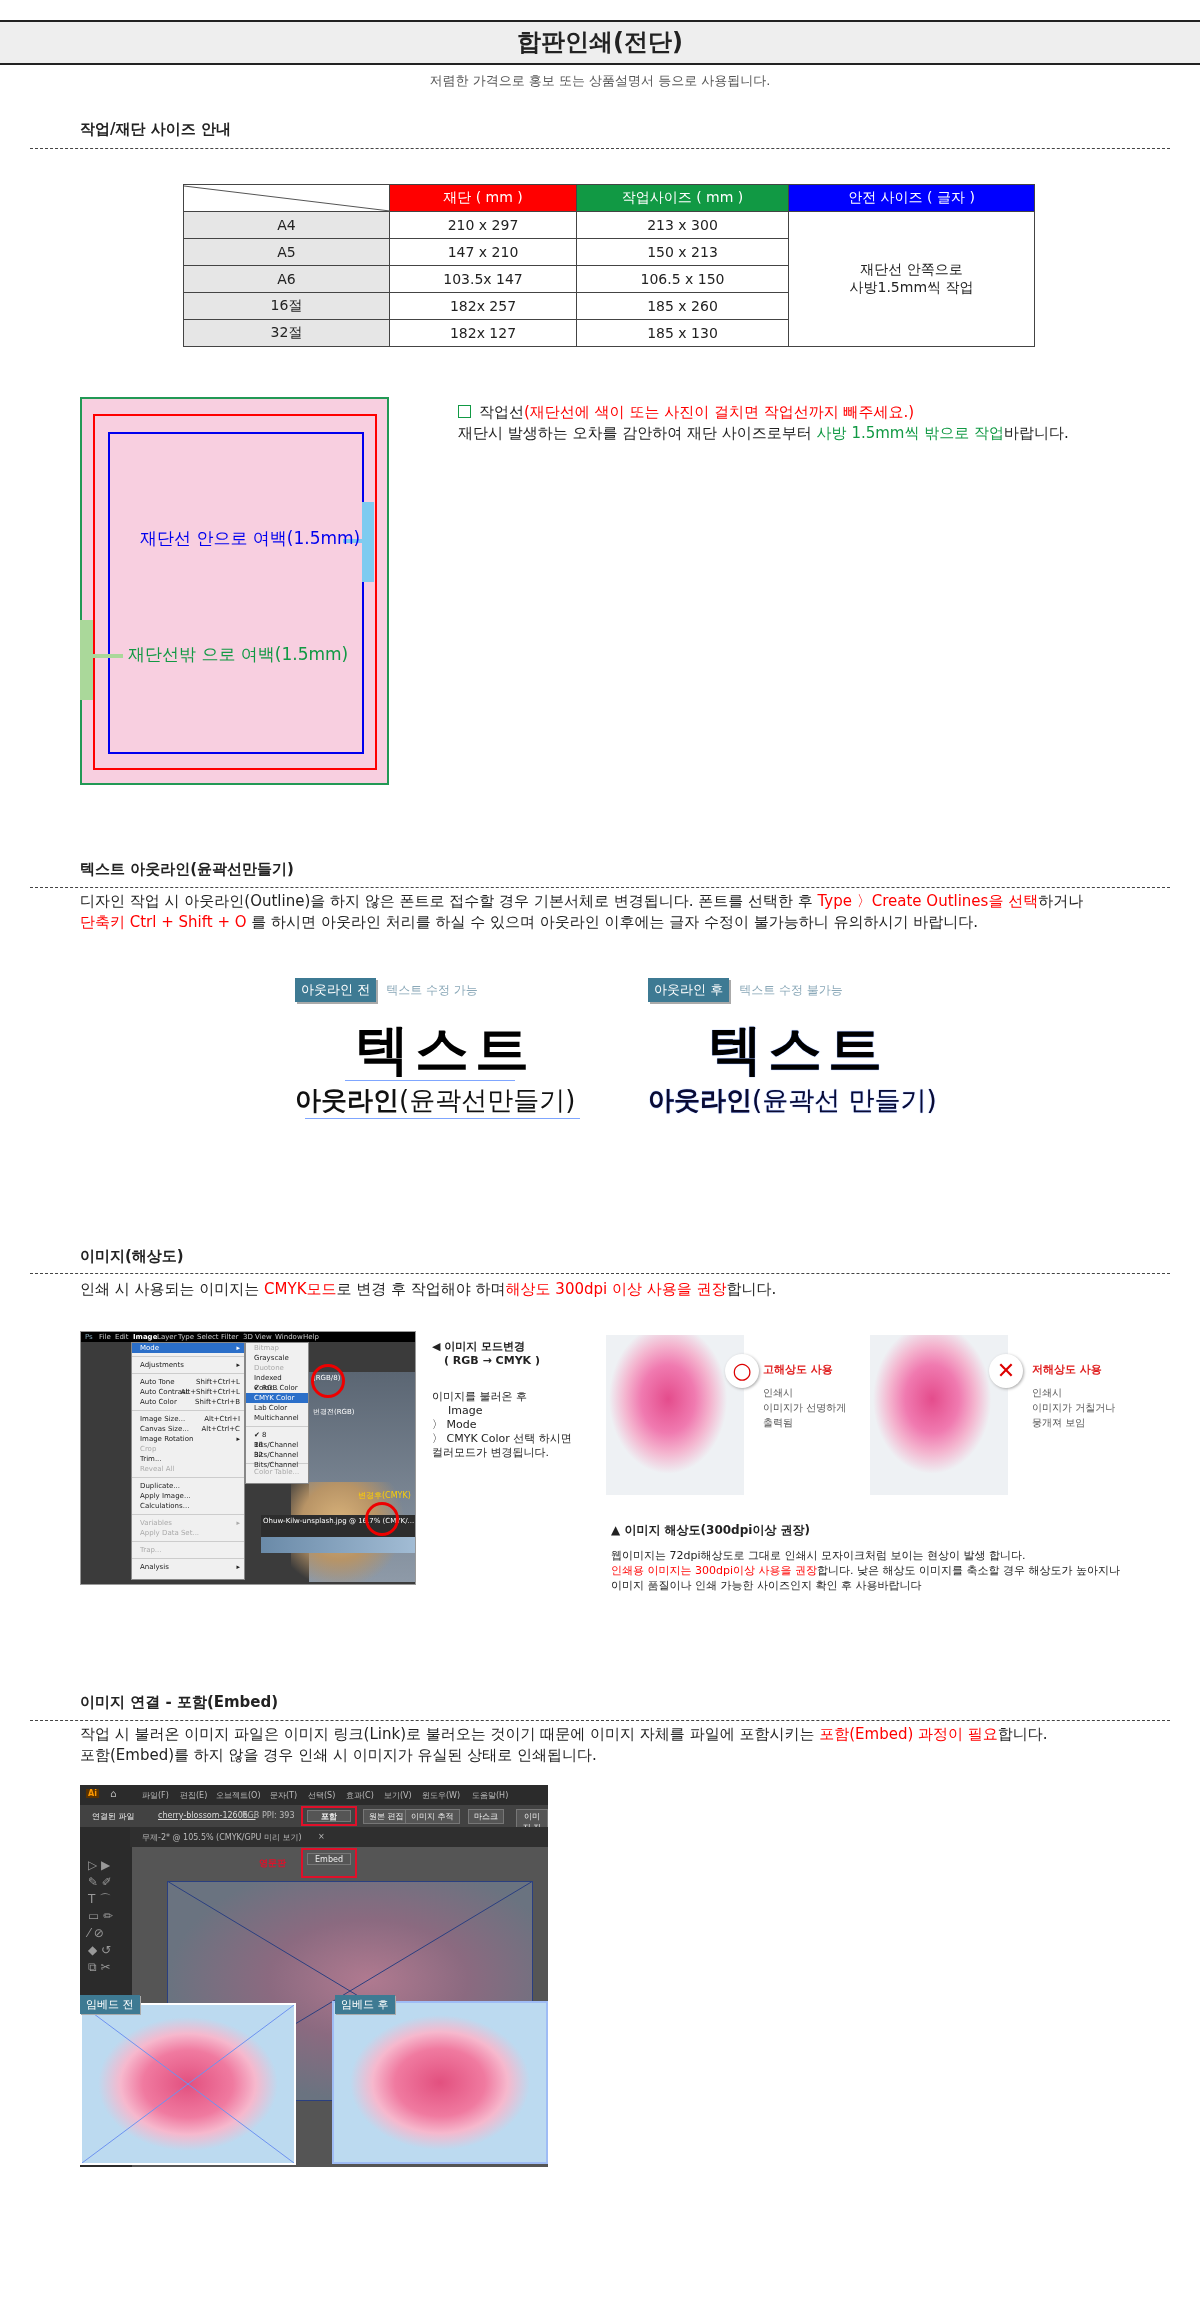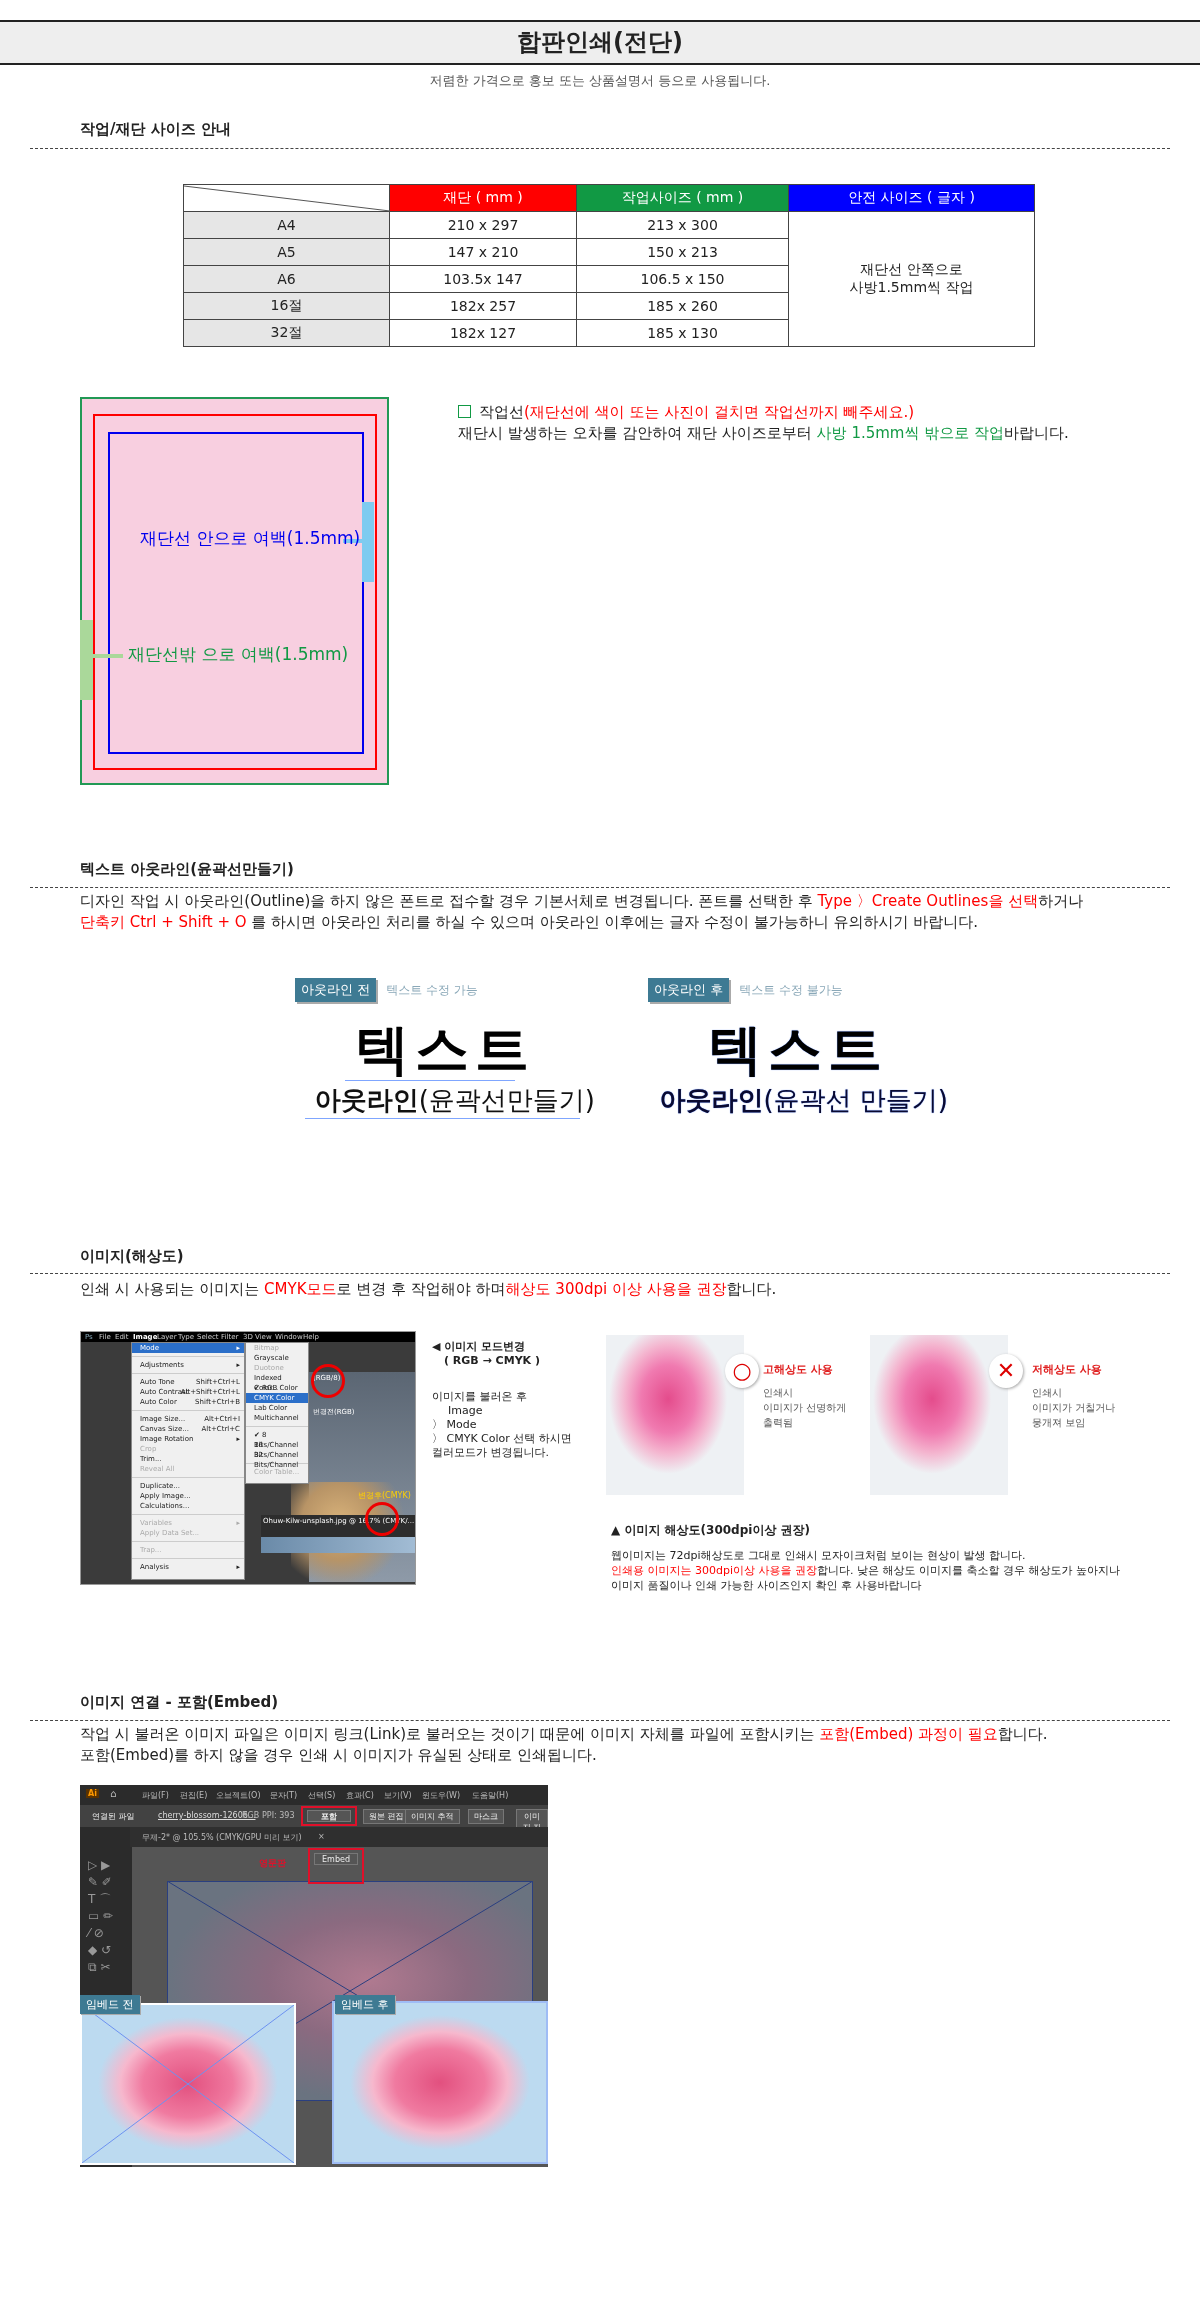--- a/index.html
+++ b/index.html
@@ -31,21 +31,21 @@
 .d-greenlbl{left:128px;top:643px;font-size:17px;color:#119944}
 .d-greenline{left:93px;top:654px;width:30px;height:4px;background:#aad89a}
 .guide{left:458px;top:402px;font-size:15px;line-height:21px;width:700px}
 .guide p{margin-bottom:21px}
 .sq{display:inline-block;width:13px;height:13px;border:1px solid;vertical-align:-1px;margin-right:8px}
 .body15{font-size:15px;line-height:21px}
 
 .tag{display:inline-block;background:#3e7a93;color:#fff;font-size:13px;padding:3px 6px;box-shadow:2px 2px 0 #aaa}
 .tag-sub{font-size:12px;color:#8aa8b8;margin-left:10px}
 .big{font-size:54px;font-weight:bold;color:#000;text-align:center;letter-spacing:6px}
-.mid{font-size:26px;color:#111;text-align:right}
+.mid{font-size:26px;color:#111;text-align:left}
 .mid b{font-weight:bold}
 .guide-line{height:1px;background:#7fa6ff}
 
 .ps{left:80px;top:1331px;width:336px;height:254px;background:#3b3b3b;border:1px solid #999;overflow:hidden;font-size:7px;color:#ccc}
 .ps .menubar{left:0;top:0;width:336px;height:10px;background:#000000}
 .ps .menu{left:50px;top:10px;width:114px;height:238px;background:#f0f0f0;border:1px solid #888;color:#222}
 .ps .menu div{height:10px;line-height:10px;padding-left:8px;position:relative}
 .ps .menu .hl{background:#2b6fc9;color:#fff}
 .ps .menu .sep{height:4px;border-bottom:1px solid #ccc;margin-bottom:3px}
 .ps .menu .dim{color:#aaa}
@@ -326,21 +326,21 @@
   </div>
   <div class="abs canvas"></div>
   <div class="abs photo">
     <svg width="366" height="220">
         <line x1="0" y1="0" x2="366" y2="220" stroke="#2a3f80" stroke-width="1"></line>
         <line x1="366" y1="0" x2="0" y2="220" stroke="#2a3f80" stroke-width="1"></line>
         <rect x="0.5" y="0.5" width="365" height="219" fill="none" stroke="#2a3f80"></rect>
       </svg>
   </div>
   <div class="abs" style="left:179px;top:72px;color:#e0102a;font-weight:bold;font-size:9px">영문판</div>
-  <div class="abs redbox" style="left:228px;top:63px;width:56px;height:36px">
+  <div class="abs redbox" style="left:221px;top:63px;width:56px;height:30px">
     <div class="ai-btn" style="margin:3px 4px;height:12px;line-height:12px">Embed</div>
   </div>
 </div>
 
 <div class="abs blossom emb" style="left:80px;top:2003px;width:216px;height:162px">
   <svg width="212" height="158">
       <line x1="0" y1="0" x2="212" y2="158" stroke="#6d92f0" stroke-width="1"></line>
       <line x1="212" y1="0" x2="0" y2="158" stroke="#6d92f0" stroke-width="1"></line>
     </svg>
 </div>

